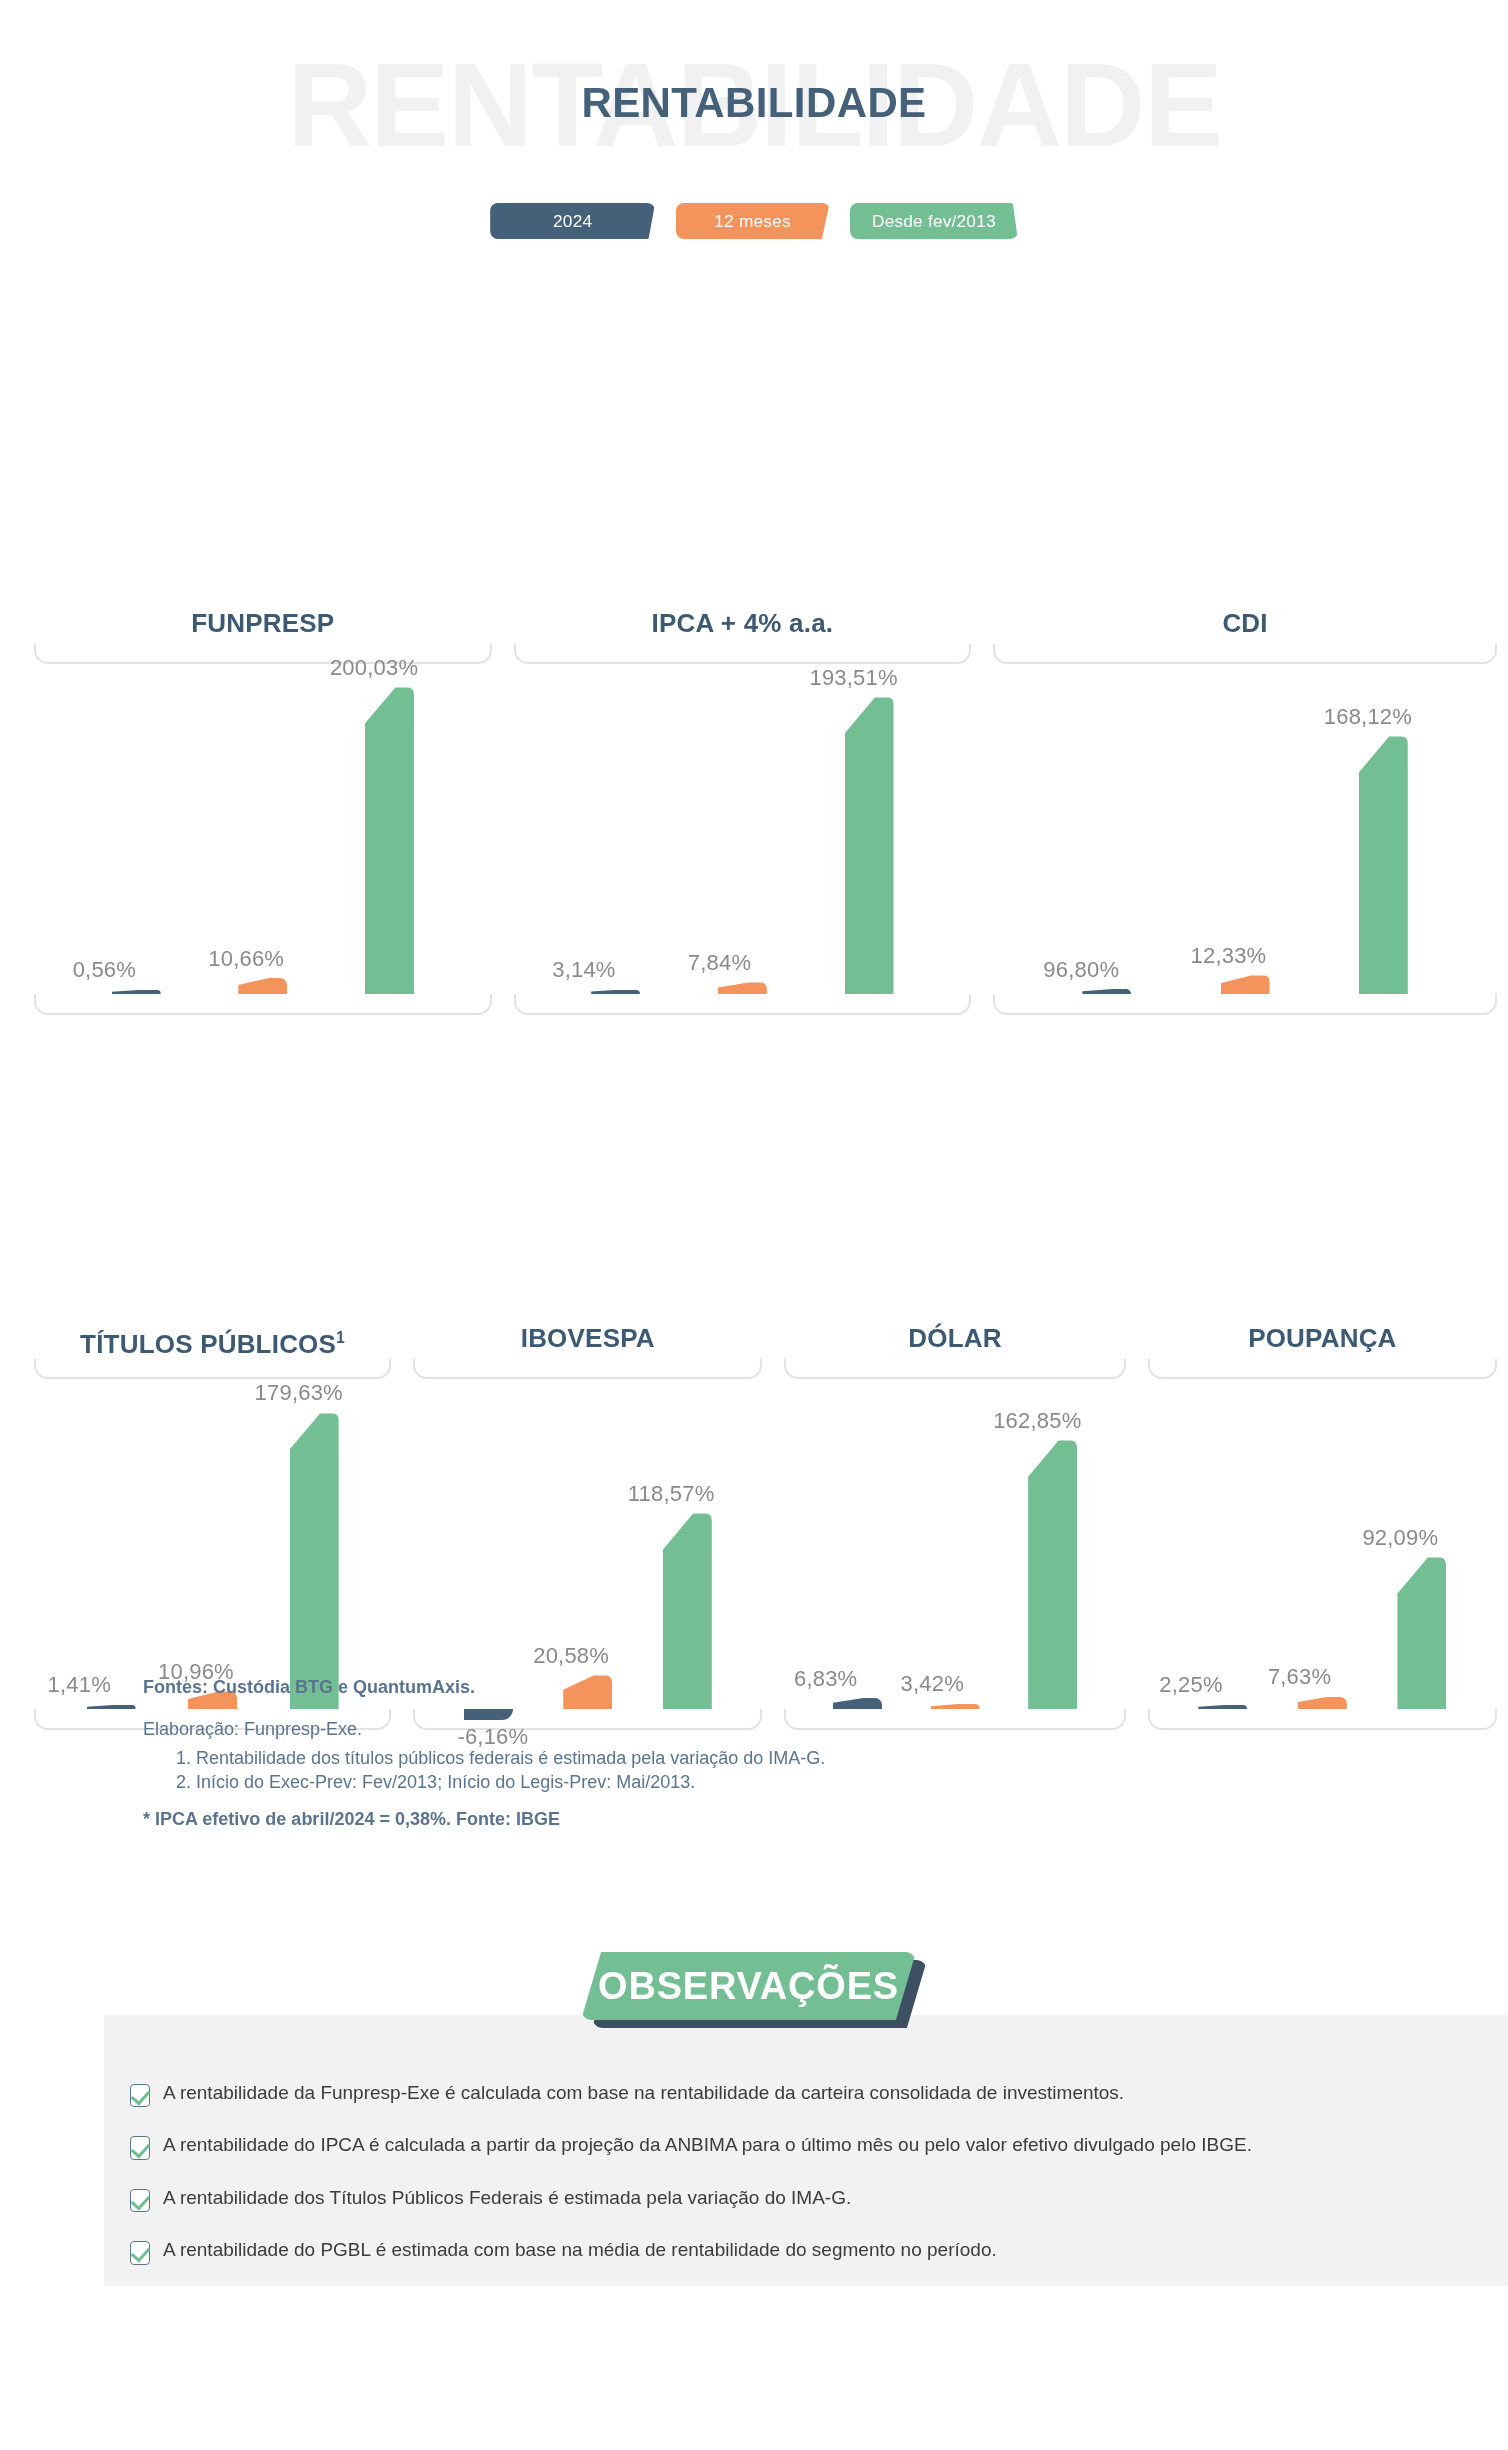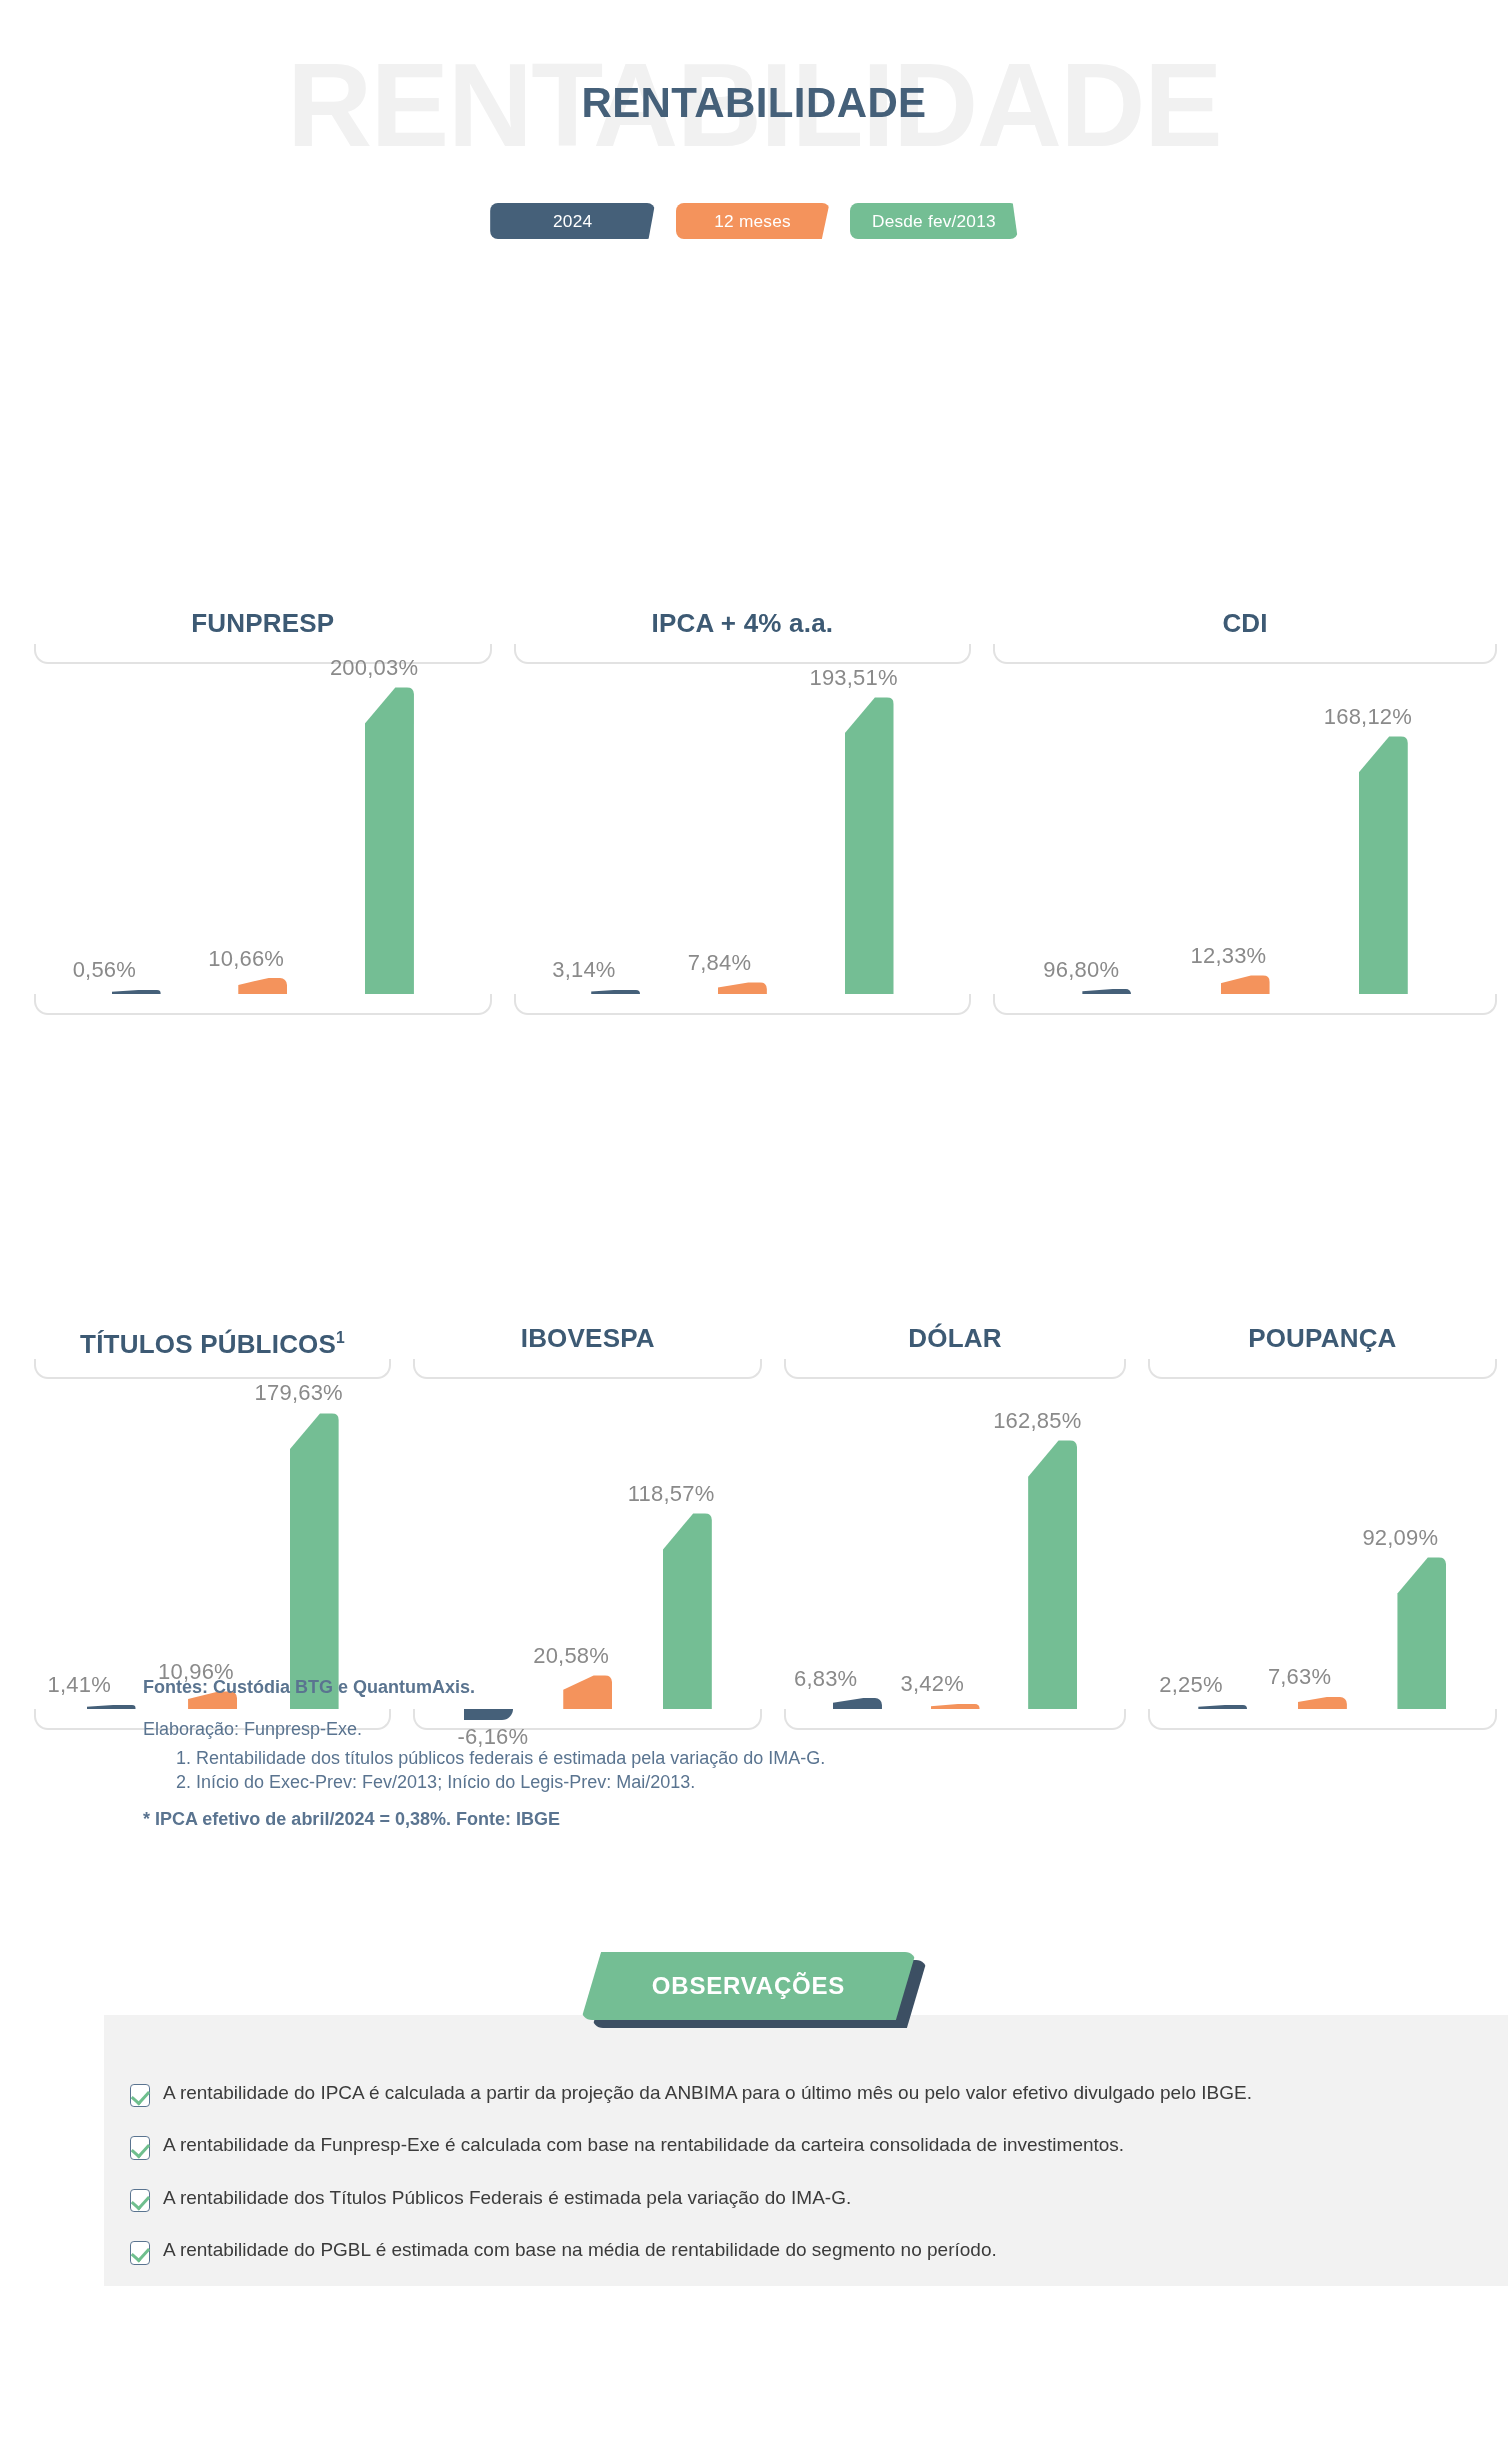--- a/index.html
+++ b/index.html
@@ -136,21 +136,21 @@
   }
   .obs-badge .face {
     position:absolute; left:0; top:0; width:335px; height:68px;
     background:#74be94;
     clip-path:polygon(6% 0%, 100% 0%, 94% 100%, 0% 100%);
     border-radius:11px;
   }
   .obs-badge .face span {
     position:absolute; inset:0;
     display:flex; align-items:center; justify-content:center;
-    color:#ffffff; font-size:24px; font-weight:bold; letter-spacing:0.8px;
+    color:#ffffff; font-size:38px; font-weight:bold; letter-spacing:0.8px;
   }
   .obs-list {
     position:absolute; left:130px; top:88px; z-index:4;
   }
   .obs-item {
     display:flex; align-items:flex-start; gap:12.6px;
     margin-bottom:28px;
   }
   .checkbox {
     width:20.4px; height:23.6px; flex:none; position:relative;
@@ -359,25 +359,25 @@
     <div class="obs-badge">
       <div class="shadow"></div>
       <div class="face">
         <span>OBSERVAÇÕES</span>
       </div>
     </div>
   </div>
   <div class="obs-list" id="obs-list">
       <div class="obs-item">
         <div class="checkbox"></div>
-        <div class="obs-text">A rentabilidade do IPCA é calculada a partir da projeção da ANBIMA para o último mês ou pelo valor efetivo divulgado pelo IBGE.</div>
+        <div class="obs-text">A rentabilidade da Funpresp-Exe é calculada com base na rentabilidade da carteira consolidada de investimentos.</div>
       </div>
       <div class="obs-item">
         <div class="checkbox"></div>
-        <div class="obs-text">A rentabilidade da Funpresp-Exe é calculada com base na rentabilidade da carteira consolidada de investimentos.</div>
+        <div class="obs-text">A rentabilidade do IPCA é calculada a partir da projeção da ANBIMA para o último mês ou pelo valor efetivo divulgado pelo IBGE.</div>
       </div>
       <div class="obs-item">
         <div class="checkbox"></div>
         <div class="obs-text">A rentabilidade dos Títulos Públicos Federais é estimada pela variação do IMA-G.</div>
       </div>
       <div class="obs-item">
         <div class="checkbox"></div>
         <div class="obs-text">A rentabilidade do PGBL é estimada com base na média de rentabilidade do segmento no período.</div>
       </div>
     </div>

